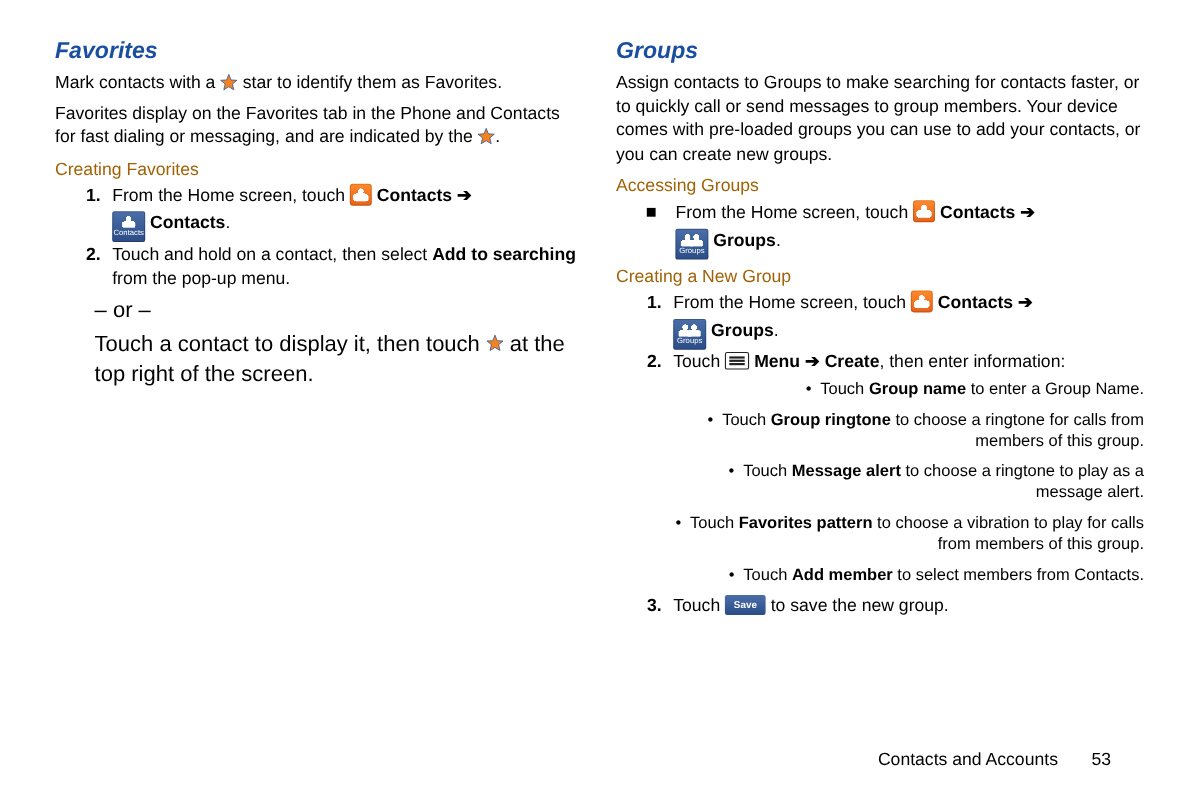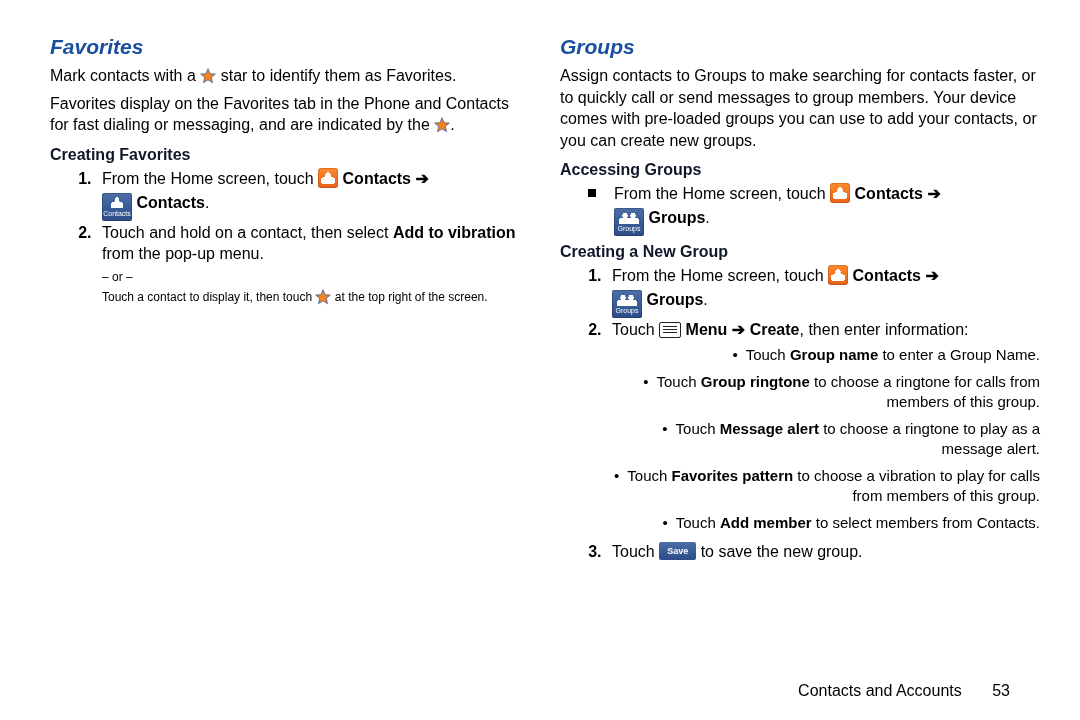--- a/index.html
+++ b/index.html
@@ -32,44 +32,44 @@
   .h2 {
     font-family: Arial, Helvetica, sans-serif;
     font-weight: bold;
     font-style: italic;
     color: #1a4fa0;
     font-size: 21px;
     margin: 0 0 6px 0;
   }
   .h3 {
     font-family: Arial, Helvetica, sans-serif;
-    font-weight: bold;
-    color: #0f172a;
+    font-weight: normal;
+    color: #a16207;
     font-size: 16px;
     margin: 10px 0 4px 0;
   }
   p, li, .para {
     font-size: 16px;
     line-height: 1.35;
     margin: 0 0 6px 0;
   }
   .ol {
     padding-left: 46px;
     margin: 2px 0;
   }
   .ol > li {
     padding-left: 6px;
     margin-bottom: 4px;
   }
   .ol > li::marker {
     font-weight: bold;
   }
   .indent {
-    margin-left: 52px;
-    font-size: 12px;
+    margin-left: 36px;
+    font-size: 20px;
     line-height: 1.35;
     margin-bottom: 4px;
   }
   .sub-ul {
     list-style: none;
     padding-left: 0;
     margin: 2px 0 2px 52px;
   }
   .sub-ul li {
     font-family: "Helvetica Neue", Arial, sans-serif;
@@ -250,21 +250,21 @@
         <span class="icon contacts-app"></span>
         <b>Contacts</b>
         <span class="arrow">➔</span><br>
         <span class="icon tab-blue">
           <span class="t-icon person"></span>
           <span class="t-label">Contacts</span>
         </span>
         <b>Contacts</b><span>.</span>
       </li>
       <li>
-        <span>Touch and hold on a contact, then select </span><b>Add to vibration</b><span> from the pop-up menu.</span>
+        <span>Touch and hold on a contact, then select </span><b>Add to searching</b><span> from the pop-up menu.</span>
       </li>
     </ol>
 
     <p class="indent">– or –</p>
 
     <p class="indent">
       <span>Touch a contact to display it, then touch </span>
       <span class="icon star-orange">
         <svg viewBox="0 0 24 24">
               <polygon points="12,1 15,8.5 23,9 17,14 18.8,22 12,17.8 5.2,22 7,14 1,9 9,8.5" fill="#f58220" stroke="#1a4fa0" stroke-width="1"></polygon>

